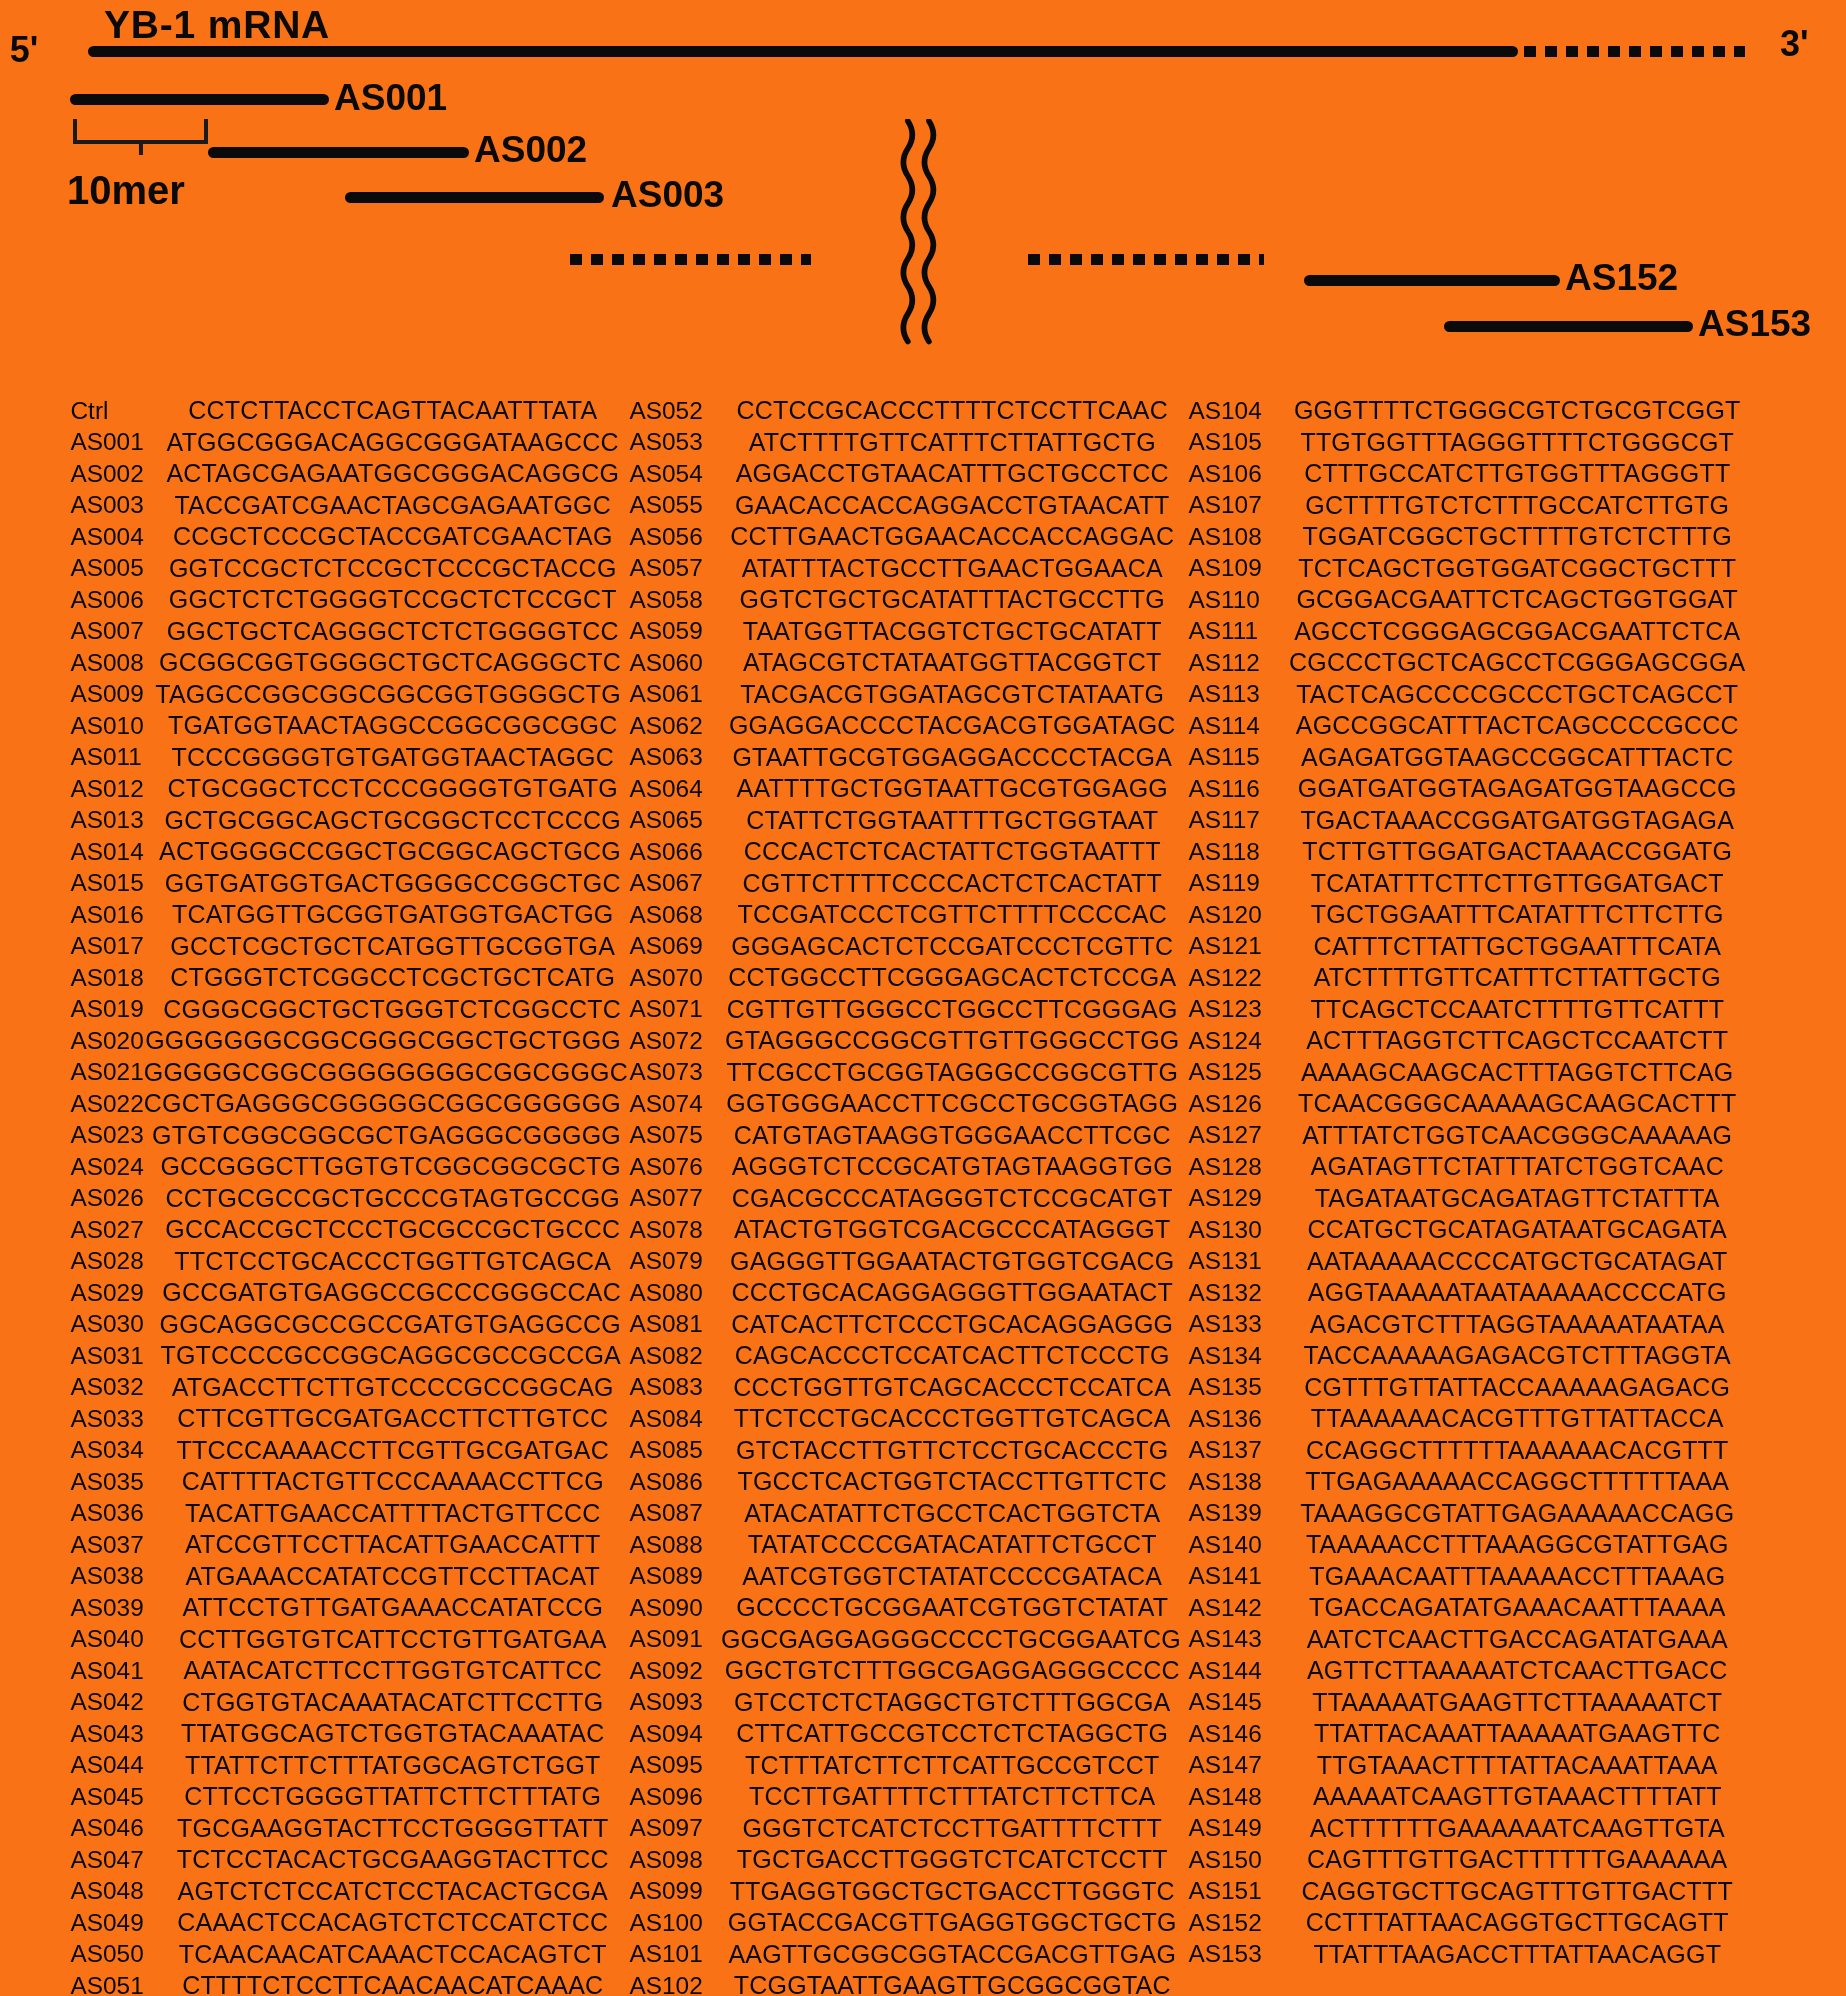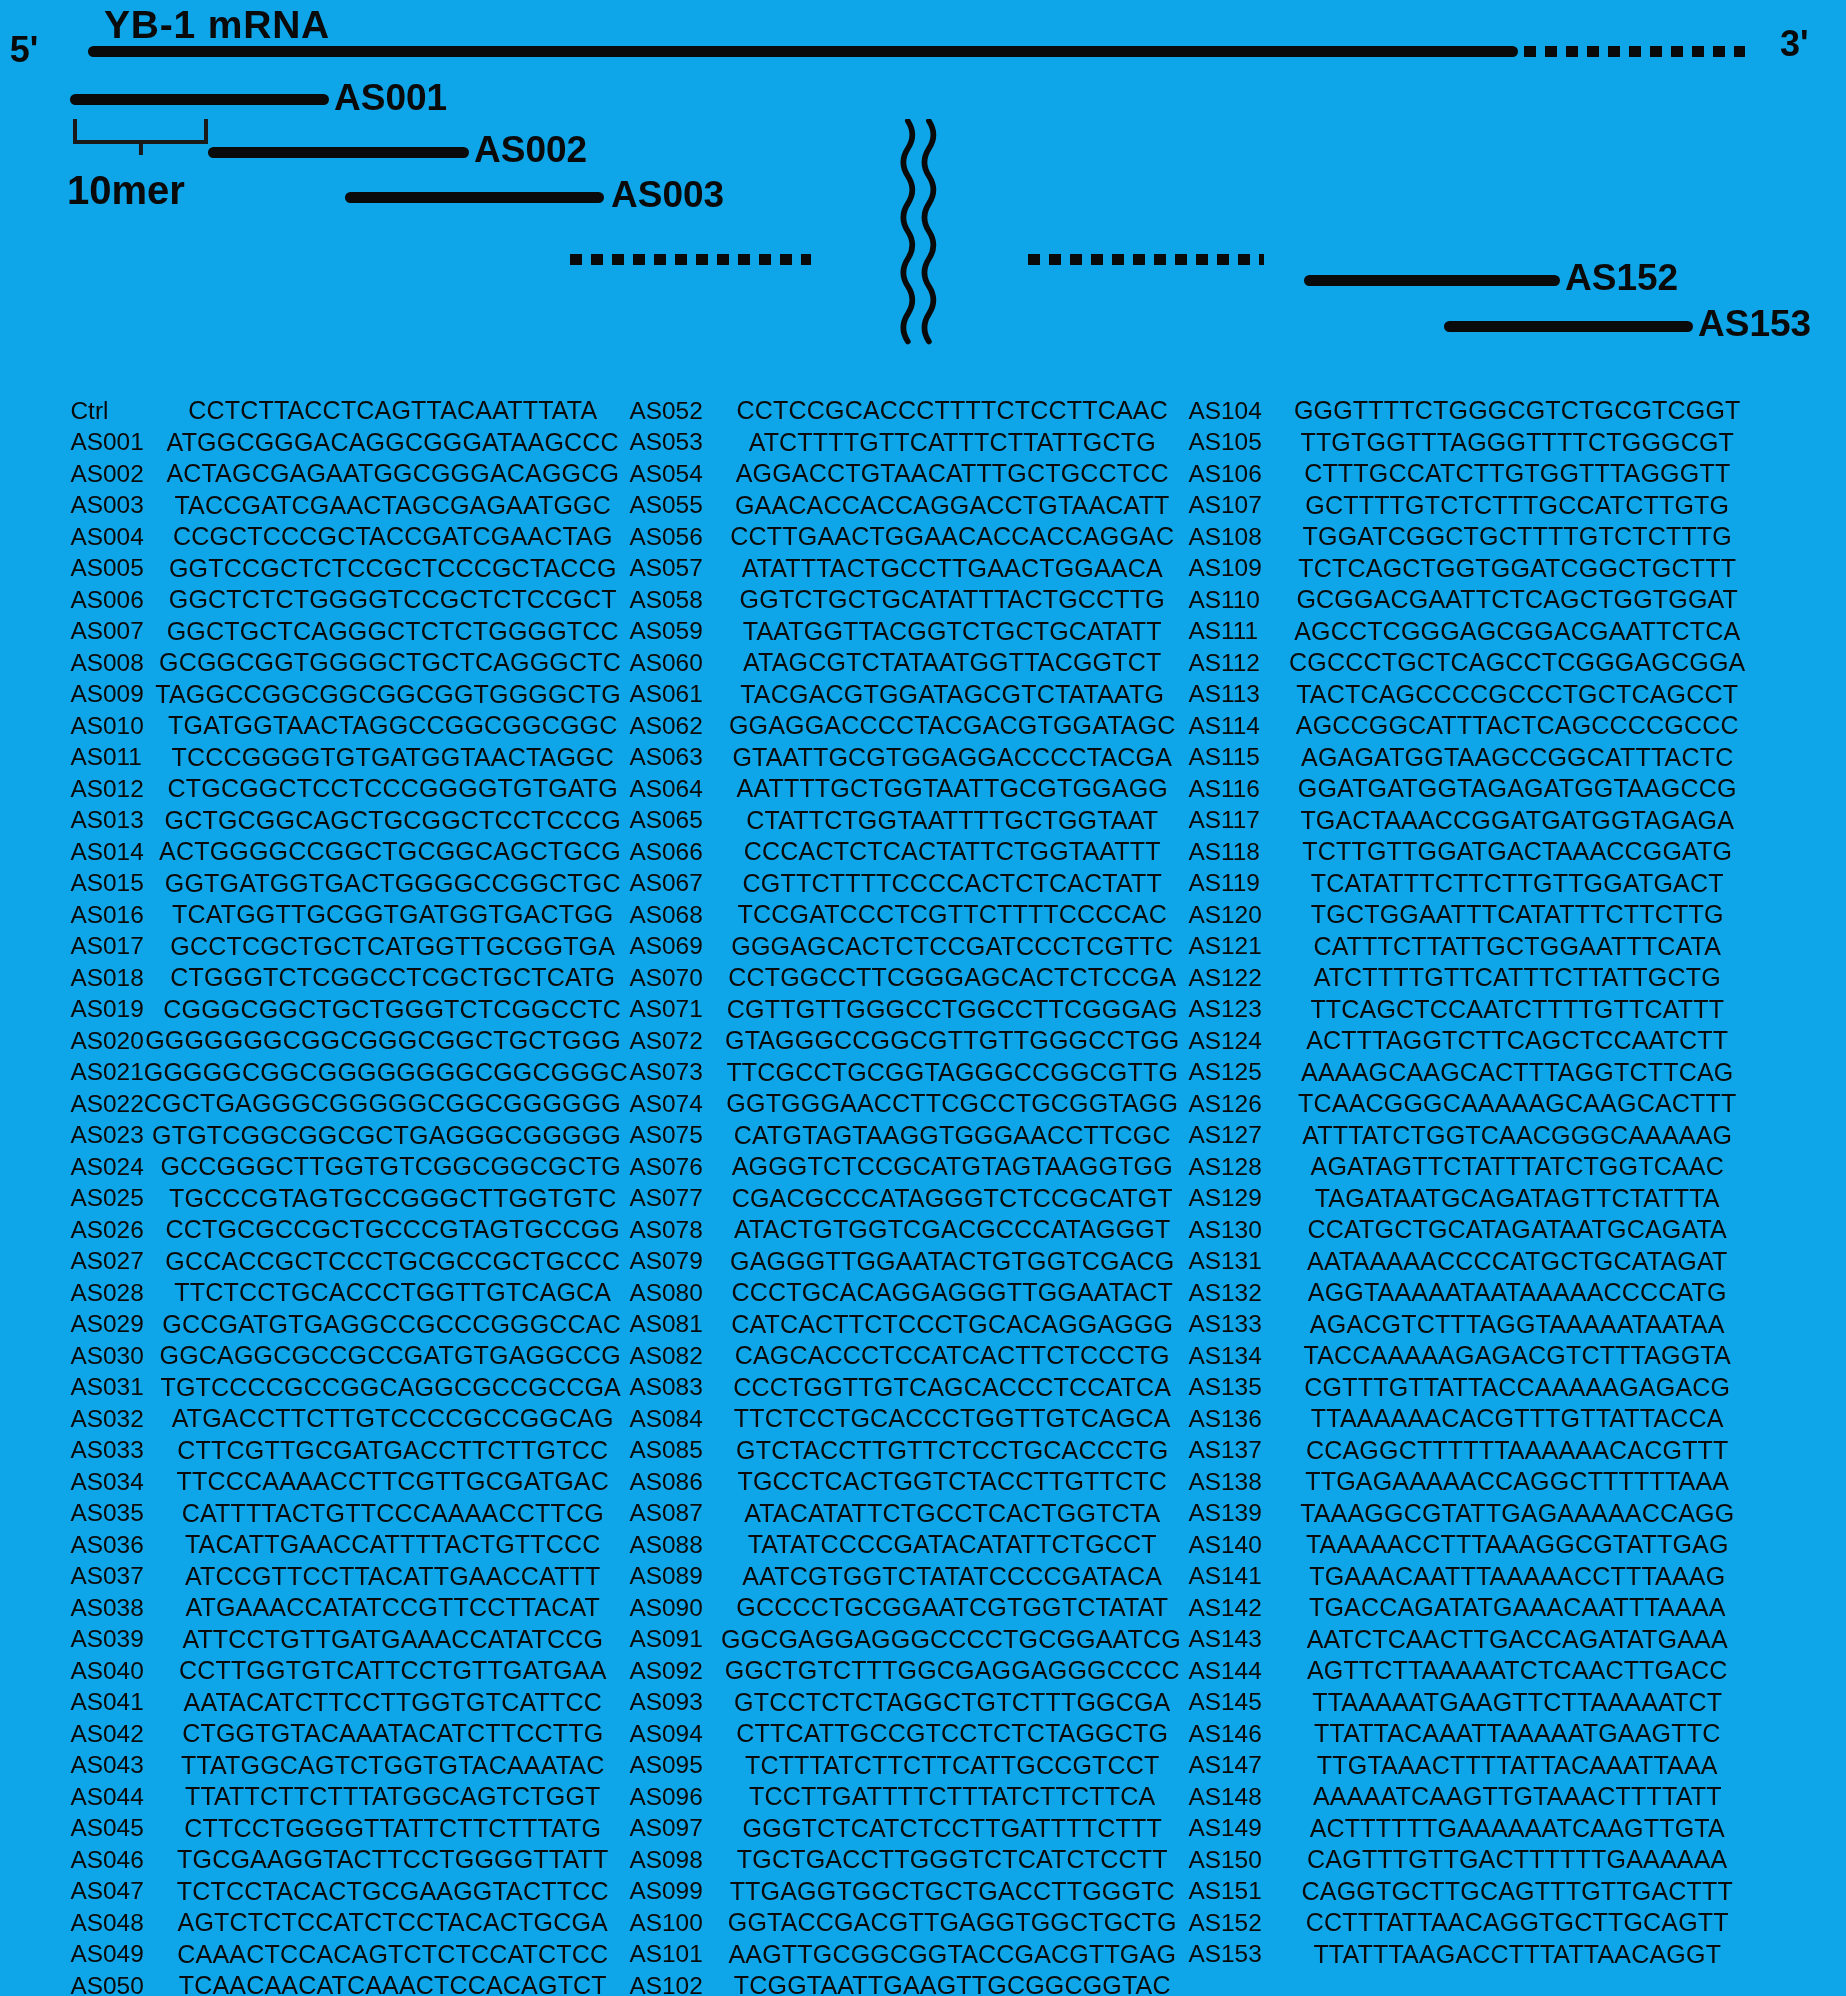--- a/index.html
+++ b/index.html
@@ -1,16 +1,16 @@
 <!DOCTYPE html>
 <html style="font-size:13px"><head>
 <meta charset="utf-8">
 <style>
   html,body{margin:0;padding:0;background:#ffffff;}
-  .canvas{position:relative;width:1847px;height:1996px;background:#0ea5e9;
+  .canvas{position:relative;width:1847px;height:1996px;background:#f97316;
           font-family:"Liberation Sans",sans-serif;color:#0a0a0a;overflow:hidden;}
   
   .abs{position:absolute;}
   .title{left:104px;top:3.3px;font-size:39px;font-weight:bold;letter-spacing:0.8px;}
   .fp{left:9.8px;top:29px;font-size:36px;font-weight:bold;}
   .tp{left:1780px;top:23px;font-size:36px;font-weight:bold;}
   .bar{height:11.4px;background:#0a0a0a;border-radius:5.7px;}
   .dashbar{height:11.4px;background:repeating-linear-gradient(90deg,#0a0a0a 0 12.2px,transparent 12.2px 21px);}
   .mline{left:88px;top:46px;width:1430px;}
   .mline-dash{left:1524px;top:46px;width:221px;}
@@ -177,24 +177,20 @@
       </div>
       <div class="row">
         <span class="lbl">AS023</span>
         <span class="seq">GTGTCGGCGGCGCTGAGGGCGGGGG</span>
       </div>
       <div class="row">
         <span class="lbl">AS024</span>
         <span class="seq">GCCGGGCTTGGTGTCGGCGGCGCTG</span>
       </div>
       <div class="row">
-        <span class="lbl">AS025</span>
-        <span class="seq">TGCCCGTAGTGCCGGGCTTGGTGTC</span>
-      </div>
-      <div class="row">
         <span class="lbl">AS026</span>
         <span class="seq">CCTGCGCCGCTGCCCGTAGTGCCGG</span>
       </div>
       <div class="row">
         <span class="lbl">AS027</span>
         <span class="seq">GCCACCGCTCCCTGCGCCGCTGCCC</span>
       </div>
       <div class="row">
         <span class="lbl">AS028</span>
         <span class="seq">TTCTCCTGCACCCTGGTTGTCAGCA</span>

